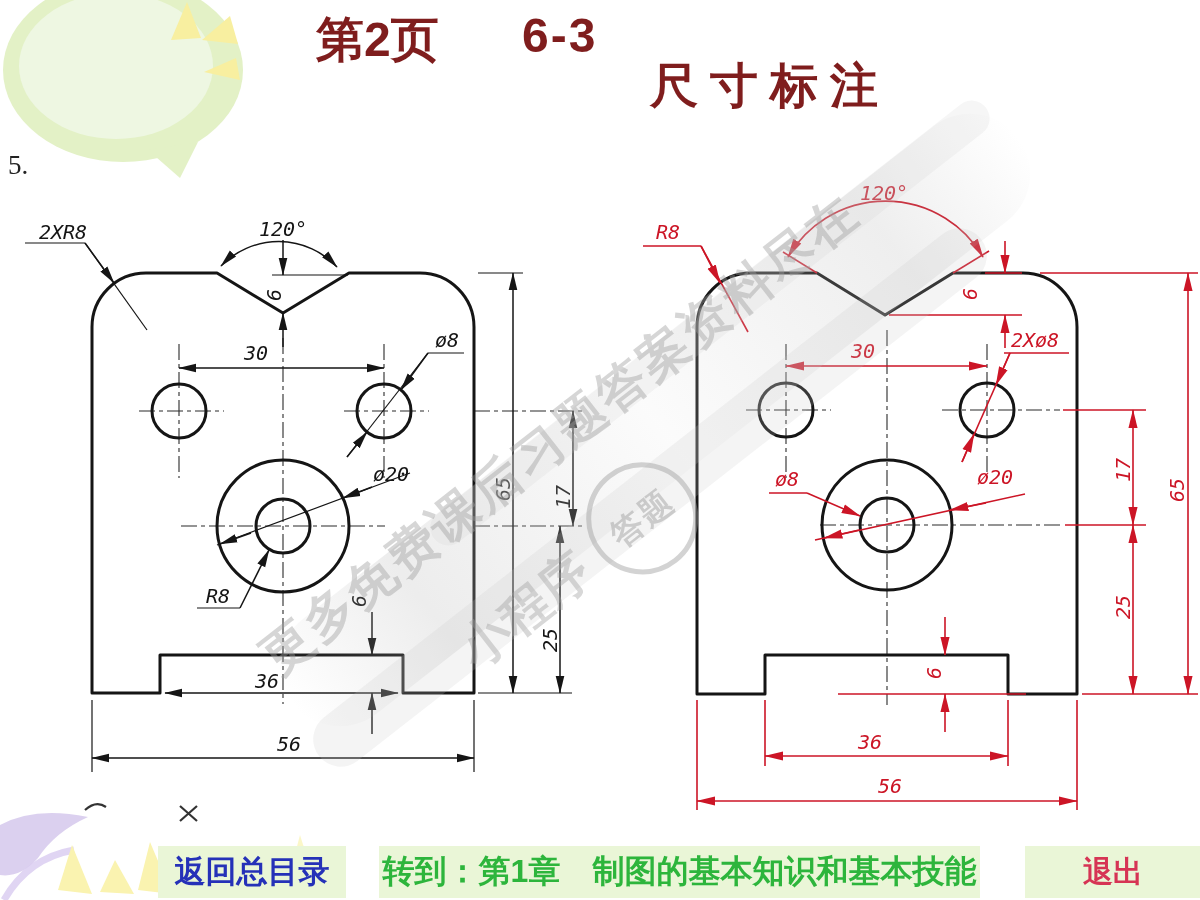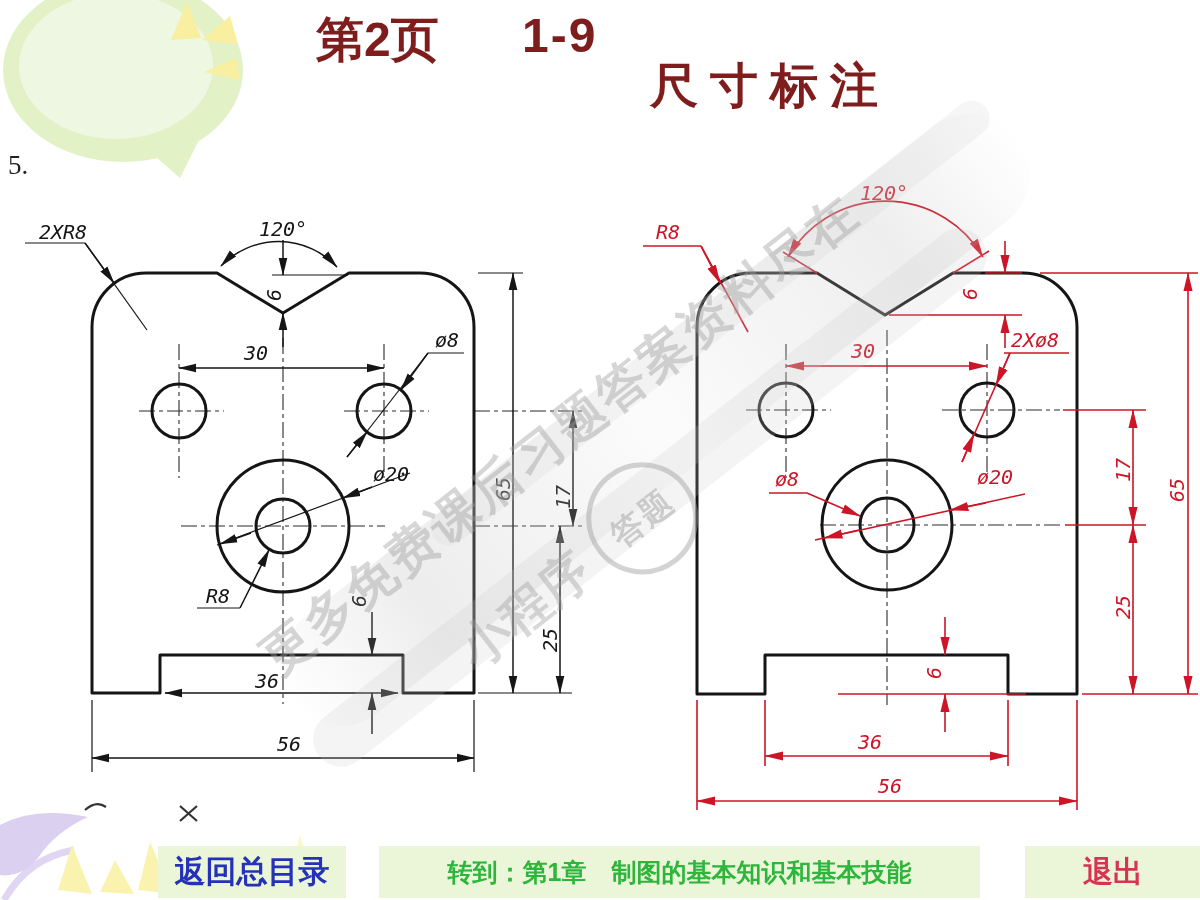--- a/index.html
+++ b/index.html
@@ -35,21 +35,21 @@
   .wm-l2{position:absolute;left:188px;top:108px;font-size:50px;font-weight:bold;
          color:rgba(158,158,158,.40);display:flex;align-items:center;gap:18px;}
   .wm-stamp{width:102px;height:102px;border:5px solid rgba(158,158,158,.45);border-radius:50%;
             display:flex;align-items:center;justify-content:center;font-size:33px;
             letter-spacing:2px;color:rgba(158,158,158,.48);}
 
   
   .nav-btn{position:absolute;top:846px;height:52px;background:#eaf6d7;z-index:5;
            display:flex;align-items:center;justify-content:center;font-weight:bold;cursor:pointer;}
   #nav-back{left:158px;width:188px;color:#2531b8;font-size:31px;text-align:center;}
-  #nav-goto{left:379px;width:601px;color:#2db53c;font-size:25px;white-space:nowrap;}
+  #nav-goto{left:379px;width:601px;color:#2db53c;font-size:32px;white-space:nowrap;}
   #nav-exit{left:1025px;width:176px;color:#d63454;font-size:30px;}
 
   .deco{z-index:1;pointer-events:none;}
 </style>
 </head>
 <body>
 
 <svg class="abs deco" style="left:-12px;top:-22px" width="280" height="200" viewBox="0 0 280 200">
   <ellipse cx="135" cy="92" rx="120" ry="92" fill="#e3f1c6"></ellipse>
   <ellipse cx="128" cy="88" rx="97" ry="73" fill="#eef7e2"></ellipse>
@@ -64,21 +64,21 @@
   <path d="M4 120 Q 28 78 74 70" stroke="#d8cbf0" stroke-width="7" fill="none" opacity="0.8"></path>
   <polygon points="150,62 172,114 138,110" fill="#faf3b0"></polygon>
   <polygon points="72,65 92,114 58,110" fill="#faf3b0"></polygon>
   <polygon points="115,80 134,114 100,112" fill="#faf3b0"></polygon>
   <polygon points="300,55 318,112 286,108" fill="#faf3b0" opacity="0.7"></polygon>
   <path d="M85 30 Q 96 20 106 27" stroke="#333" stroke-width="2.2" fill="none"></path>
   <path d="M180 26 L197 41 M197 26 L180 41" stroke="#333" stroke-width="2.2" fill="none"></path>
 </svg>
 
 <span class="title-span" id="t-page">第2页</span>
-<span class="title-span" id="t-sec">1-9</span>
+<span class="title-span" id="t-sec">6-3</span>
 <span class="title-span" id="t-name">尺寸标注</span>
 
 <span class="item-no">5.</span>
 
 <svg id="draw" width="1200" height="900" viewBox="0 0 1200 900">
   <defs>
     <marker id="ab" viewBox="0 0 12 8" refX="11.5" refY="4" markerWidth="12" markerHeight="8" orient="auto-start-reverse">
       <path d="M12 4 L0 1.1 L0 6.9 Z" fill="#151515"></path>
     </marker>
     <marker id="ar" viewBox="0 0 12 8" refX="11.5" refY="4" markerWidth="12" markerHeight="8" orient="auto-start-reverse">

